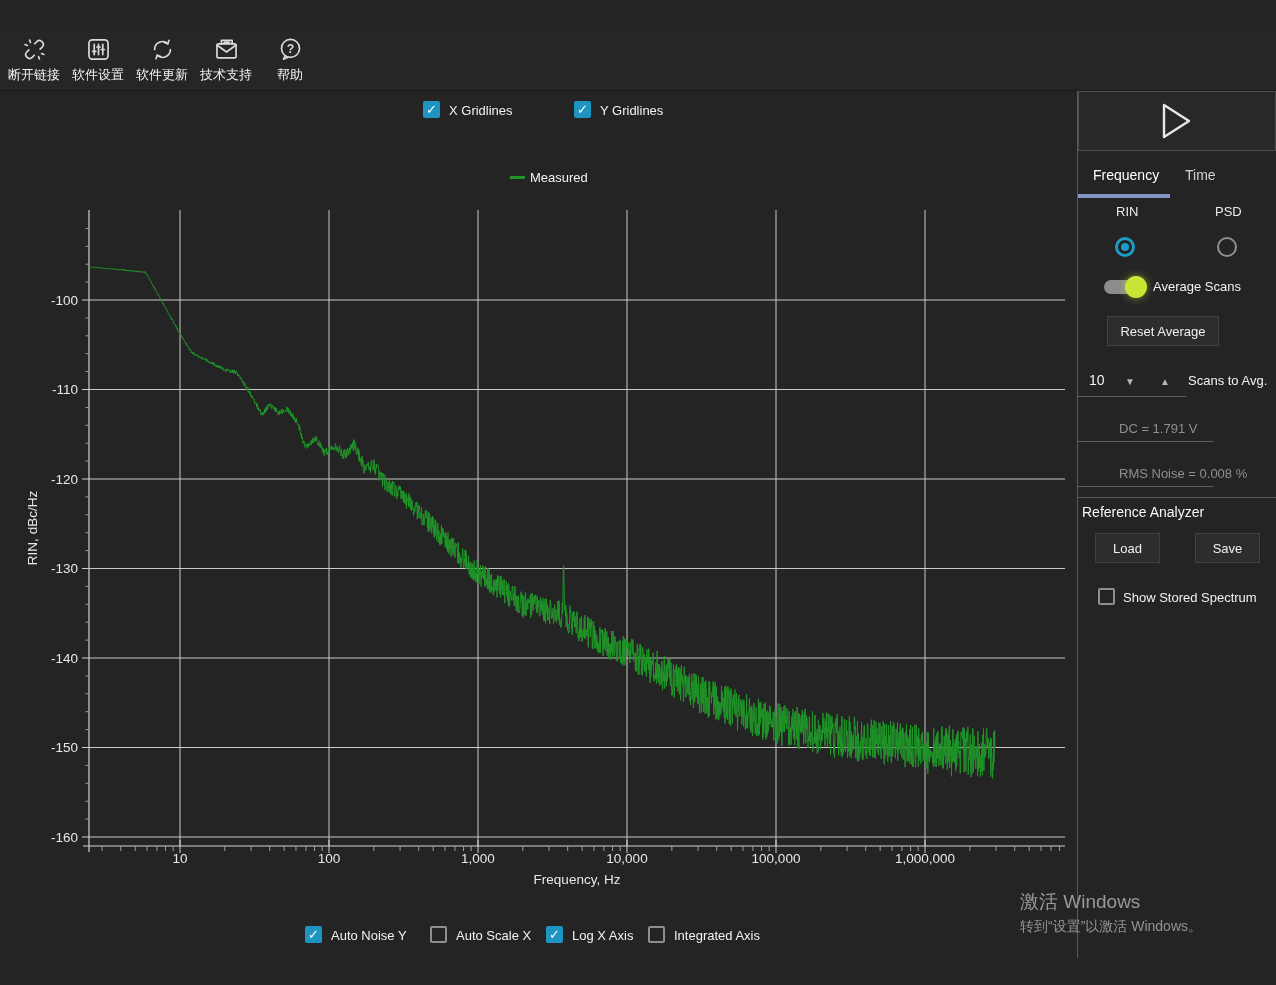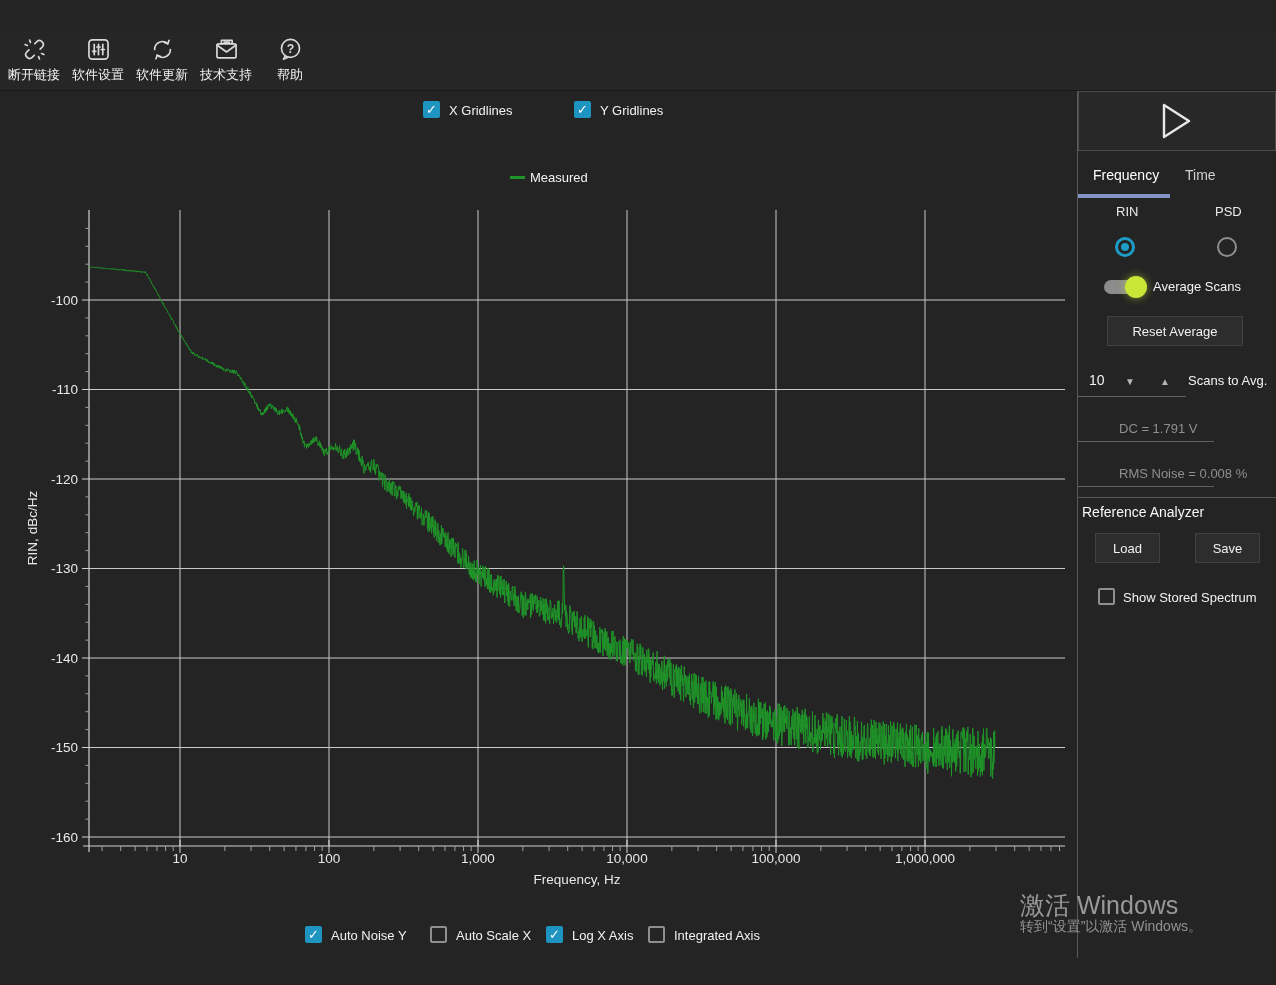--- a/index.html
+++ b/index.html
@@ -51,21 +51,21 @@
   .toggle .knob { position:absolute; right:-3px; top:-4px; width:22px; height:22px; border-radius:50%; background:#c9e636; box-shadow:0 0 8px rgba(201,230,54,.55); }
   .pbtn { position:absolute; background:#2d2d2d; border:1px solid #404040; color:#f0f0f0; font-size:13px; display:flex; align-items:center; justify-content:center; cursor:default; }
   .spin-arrow { position:absolute; font-size:10px; color:#b5b5b5; cursor:default; }
   .field-text { position:absolute; font-size:13px; color:#8f8f8f;margin-left:32px; }
   .underline { position:absolute; height:1px; background:#606060; }
   .group-line { position:absolute; left:1077px; top:497px; width:199px; height:1px; background:#585858; }
   .group-title { position:absolute; left:1082px; top:504px; font-size:14px; color:#f7f7f7; }
   .panel-text { position:absolute; font-size:13px; color:#f2f2f2; white-space:nowrap; }
 
   
-  .wm1 { position:absolute; left:1020px; top:889px; font-size:25px; color:rgba(165,165,165,.9); }
+  .wm1 { position:absolute; left:1020px; top:889px; font-size:19px; color:rgba(165,165,165,.9); }
   .wm2 { position:absolute; left:1020px; top:918px; font-size:14px; color:rgba(165,165,165,.85); }
 
   
   .statusbar { position:absolute; left:0; top:958px; width:1276px; height:27px; background:#3a3a3a; border-top:1px solid #4a4a4a; }
   .status-left { position:absolute; left:8px; top:5px; font-size:13px; color:#f2f2f2; }
   .status-dot { position:absolute; left:1092px; top:7px; width:11px; height:11px; border-radius:50%; background:#1fa33c; }
   .status-right { position:absolute; left:1108px; top:5px; font-size:13px; color:#f2f2f2; }
 </style>
 </head>
 <body>
@@ -296,21 +296,21 @@
   <div class="radio sel" style="left:1115px; top:237px;">
       <div class="dot"></div>
     </div>
   <div class="radio unsel" style="left:1217px; top:237px;"></div>
 
   <div class="toggle">
       <div class="knob"></div>
     </div>
   <span class="panel-text" style="left:1153px; top:279px;">Average Scans</span>
 
-  <div class="pbtn" style="left:1107px; top:316px; width:136px; height:30px;">Reset Average</div>
+  <div class="pbtn" style="left:1107px; top:316px; width:112px; height:30px;">Reset Average</div>
 
   <span class="panel-text" style="left:1089px; top:372px; font-size:14px;">10</span>
   <span class="spin-arrow" style="left:1125px; top:376px;">▼</span>
   <span class="spin-arrow" style="left:1160px; top:376px;">▲</span>
   <div class="underline" style="left:1078px; top:396px; width:108px;"></div>
   <span class="panel-text" style="left:1188px; top:373px;">Scans to Avg.</span>
 
   <span class="field-text" style="left:1087px; top:421px;">DC = 1.791 V</span>
   <div class="underline" style="left:1078px; top:441px; width:136px;"></div>
   <span class="field-text" style="left:1087px; top:466px;">RMS Noise = 0.008 %</span>

